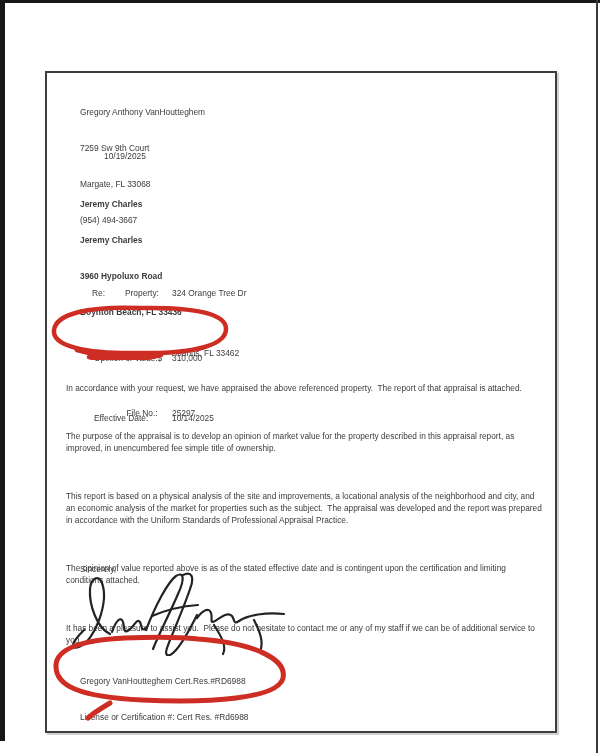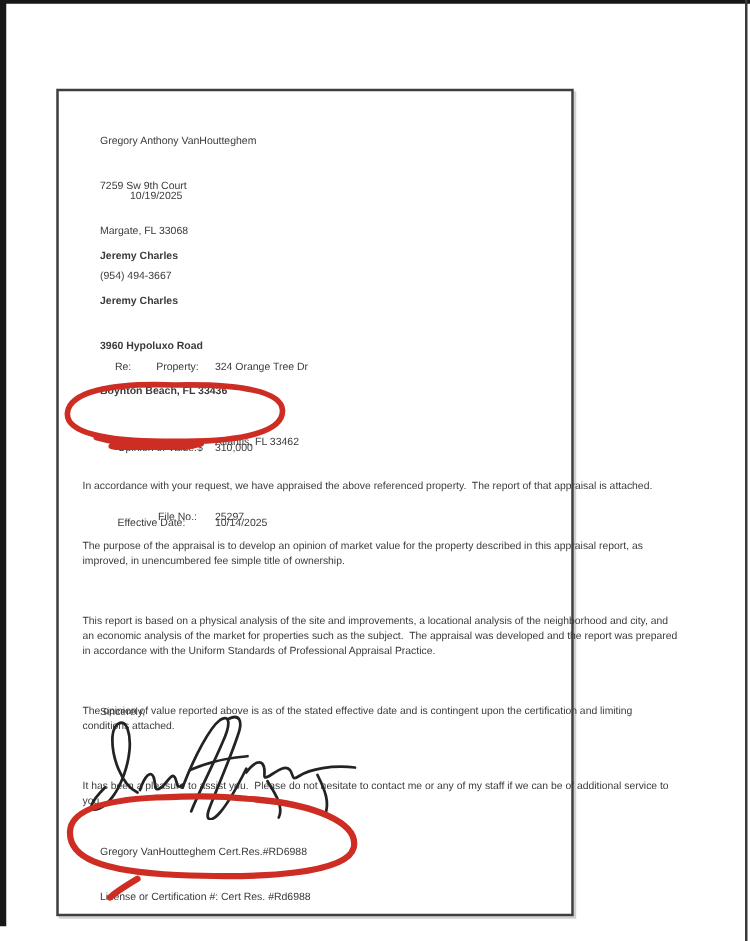--- a/index.html
+++ b/index.html
@@ -1,20 +1,20 @@
 <!DOCTYPE html>
 <html><head>
 <meta charset="utf-8">
 <style>
   html,body{margin:0;padding:0;width:600px;height:753px;overflow:hidden;background:#ffffff;
             font-family:"Liberation Sans", sans-serif;}
   .frame-left{position:absolute;left:0;top:0;width:5px;height:741px;background:#171717;}
   .frame-top{position:absolute;left:0;top:0;width:600px;height:3px;background:#171717;}
   .frame-right{position:absolute;left:596px;top:0;width:2px;height:753px;background:#3a3a3a;}
-  .page{position:absolute;left:45px;top:71px;width:414px;height:662px;background:#ffffff;
+  .page{position:absolute;left:45px;top:71px;width:512px;height:662px;background:#ffffff;
         border:2px solid #3e3e3e;box-sizing:border-box;box-shadow:2px 2px 0 rgba(0,0,0,0.18);}
   .txt{position:absolute;color:#3b3b3b;font-size:8.4px;line-height:12px;white-space:pre;}
   .sender{left:33px;top:9px;}
   .date{left:33px;top:77px;margin-left:24px;}
   .recipient{left:33px;top:101px;font-weight:bold;}
   .refblock{left:31px;top:178px;}
   .refrow .c1{display:inline-block;width:20px;}
   .refrow .c2{display:inline-block;width:60px;text-align:center;}
   .opinion{left:33px;top:243px;}
   .oplabel{display:inline-block;width:78px;}

